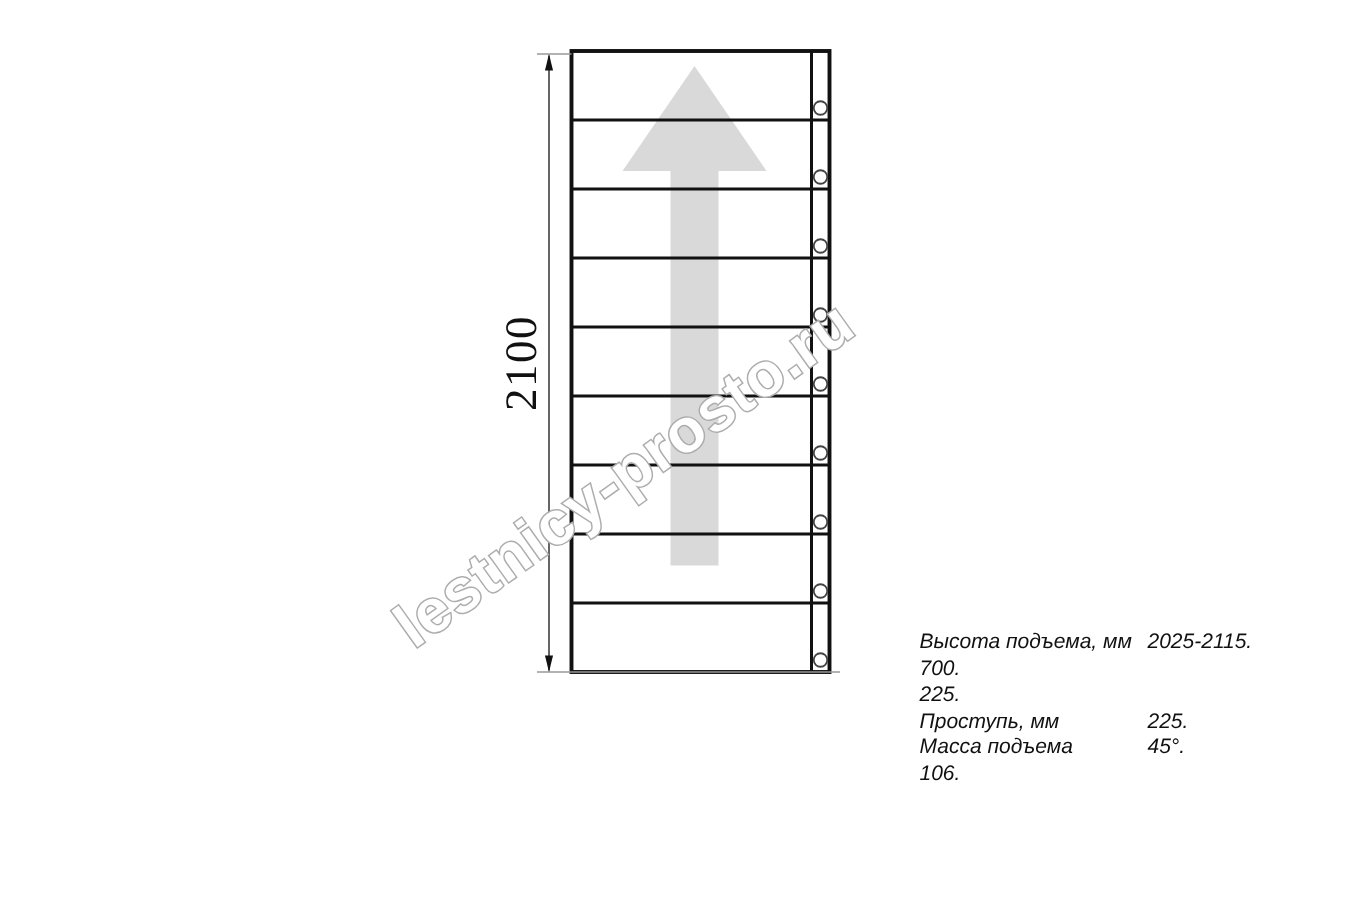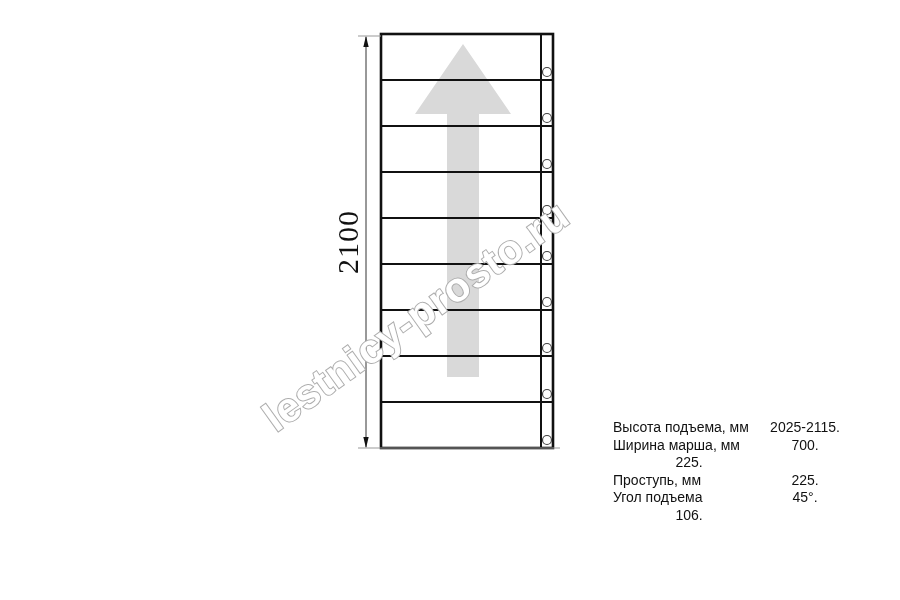--- a/index.html
+++ b/index.html
@@ -33,34 +33,35 @@
     font-size: 30px;
     color: #111111;
     white-space: nowrap;
     letter-spacing: 1px;
   }
   .specs {
     position: absolute;
     left: 613px;
     top: 419px;
     width: 232px;
+    font-style: italic;
     font-size: 14px;
     line-height: 17.5px;
     color: #111111;
   }
   .spec-row {
     display: grid;
     grid-template-columns: 152px 80px;
   }
   .spec-label {
     text-align: left;
     white-space: nowrap;
   }
   .spec-value {
-    text-align: center;
+    text-align: left;
     white-space: nowrap;
   }
 </style>
 </head>
 <body>
 
 <div class="canvas">
 
   <svg class="drawing-svg" viewBox="0 0 900 600" xmlns="http://www.w3.org/2000/svg">
 
@@ -104,32 +105,31 @@
   </svg>
 
   <div class="dim-label">2100</div>
 
   <div class="specs">
     <div class="spec-row">
       <span class="spec-label">Высота подъема, мм</span>
       <span class="spec-value">2025-2115.</span>
     </div>
     <div class="spec-row">
-      <span class="spec-label">Ширина марша, мм</span>
       <span class="spec-value">700.</span>
     </div>
     <div class="spec-row">
       <span class="spec-value">225.</span>
     </div>
     <div class="spec-row">
       <span class="spec-label">Проступь, мм</span>
       <span class="spec-value">225.</span>
     </div>
     <div class="spec-row">
-      <span class="spec-label">Угол подъема</span>
+      <span class="spec-label">Масса подъема</span>
       <span class="spec-value">45°.</span>
     </div>
     <div class="spec-row">
       <span class="spec-value">106.</span>
     </div>
   </div>
 
 </div>
 
 </body></html>

